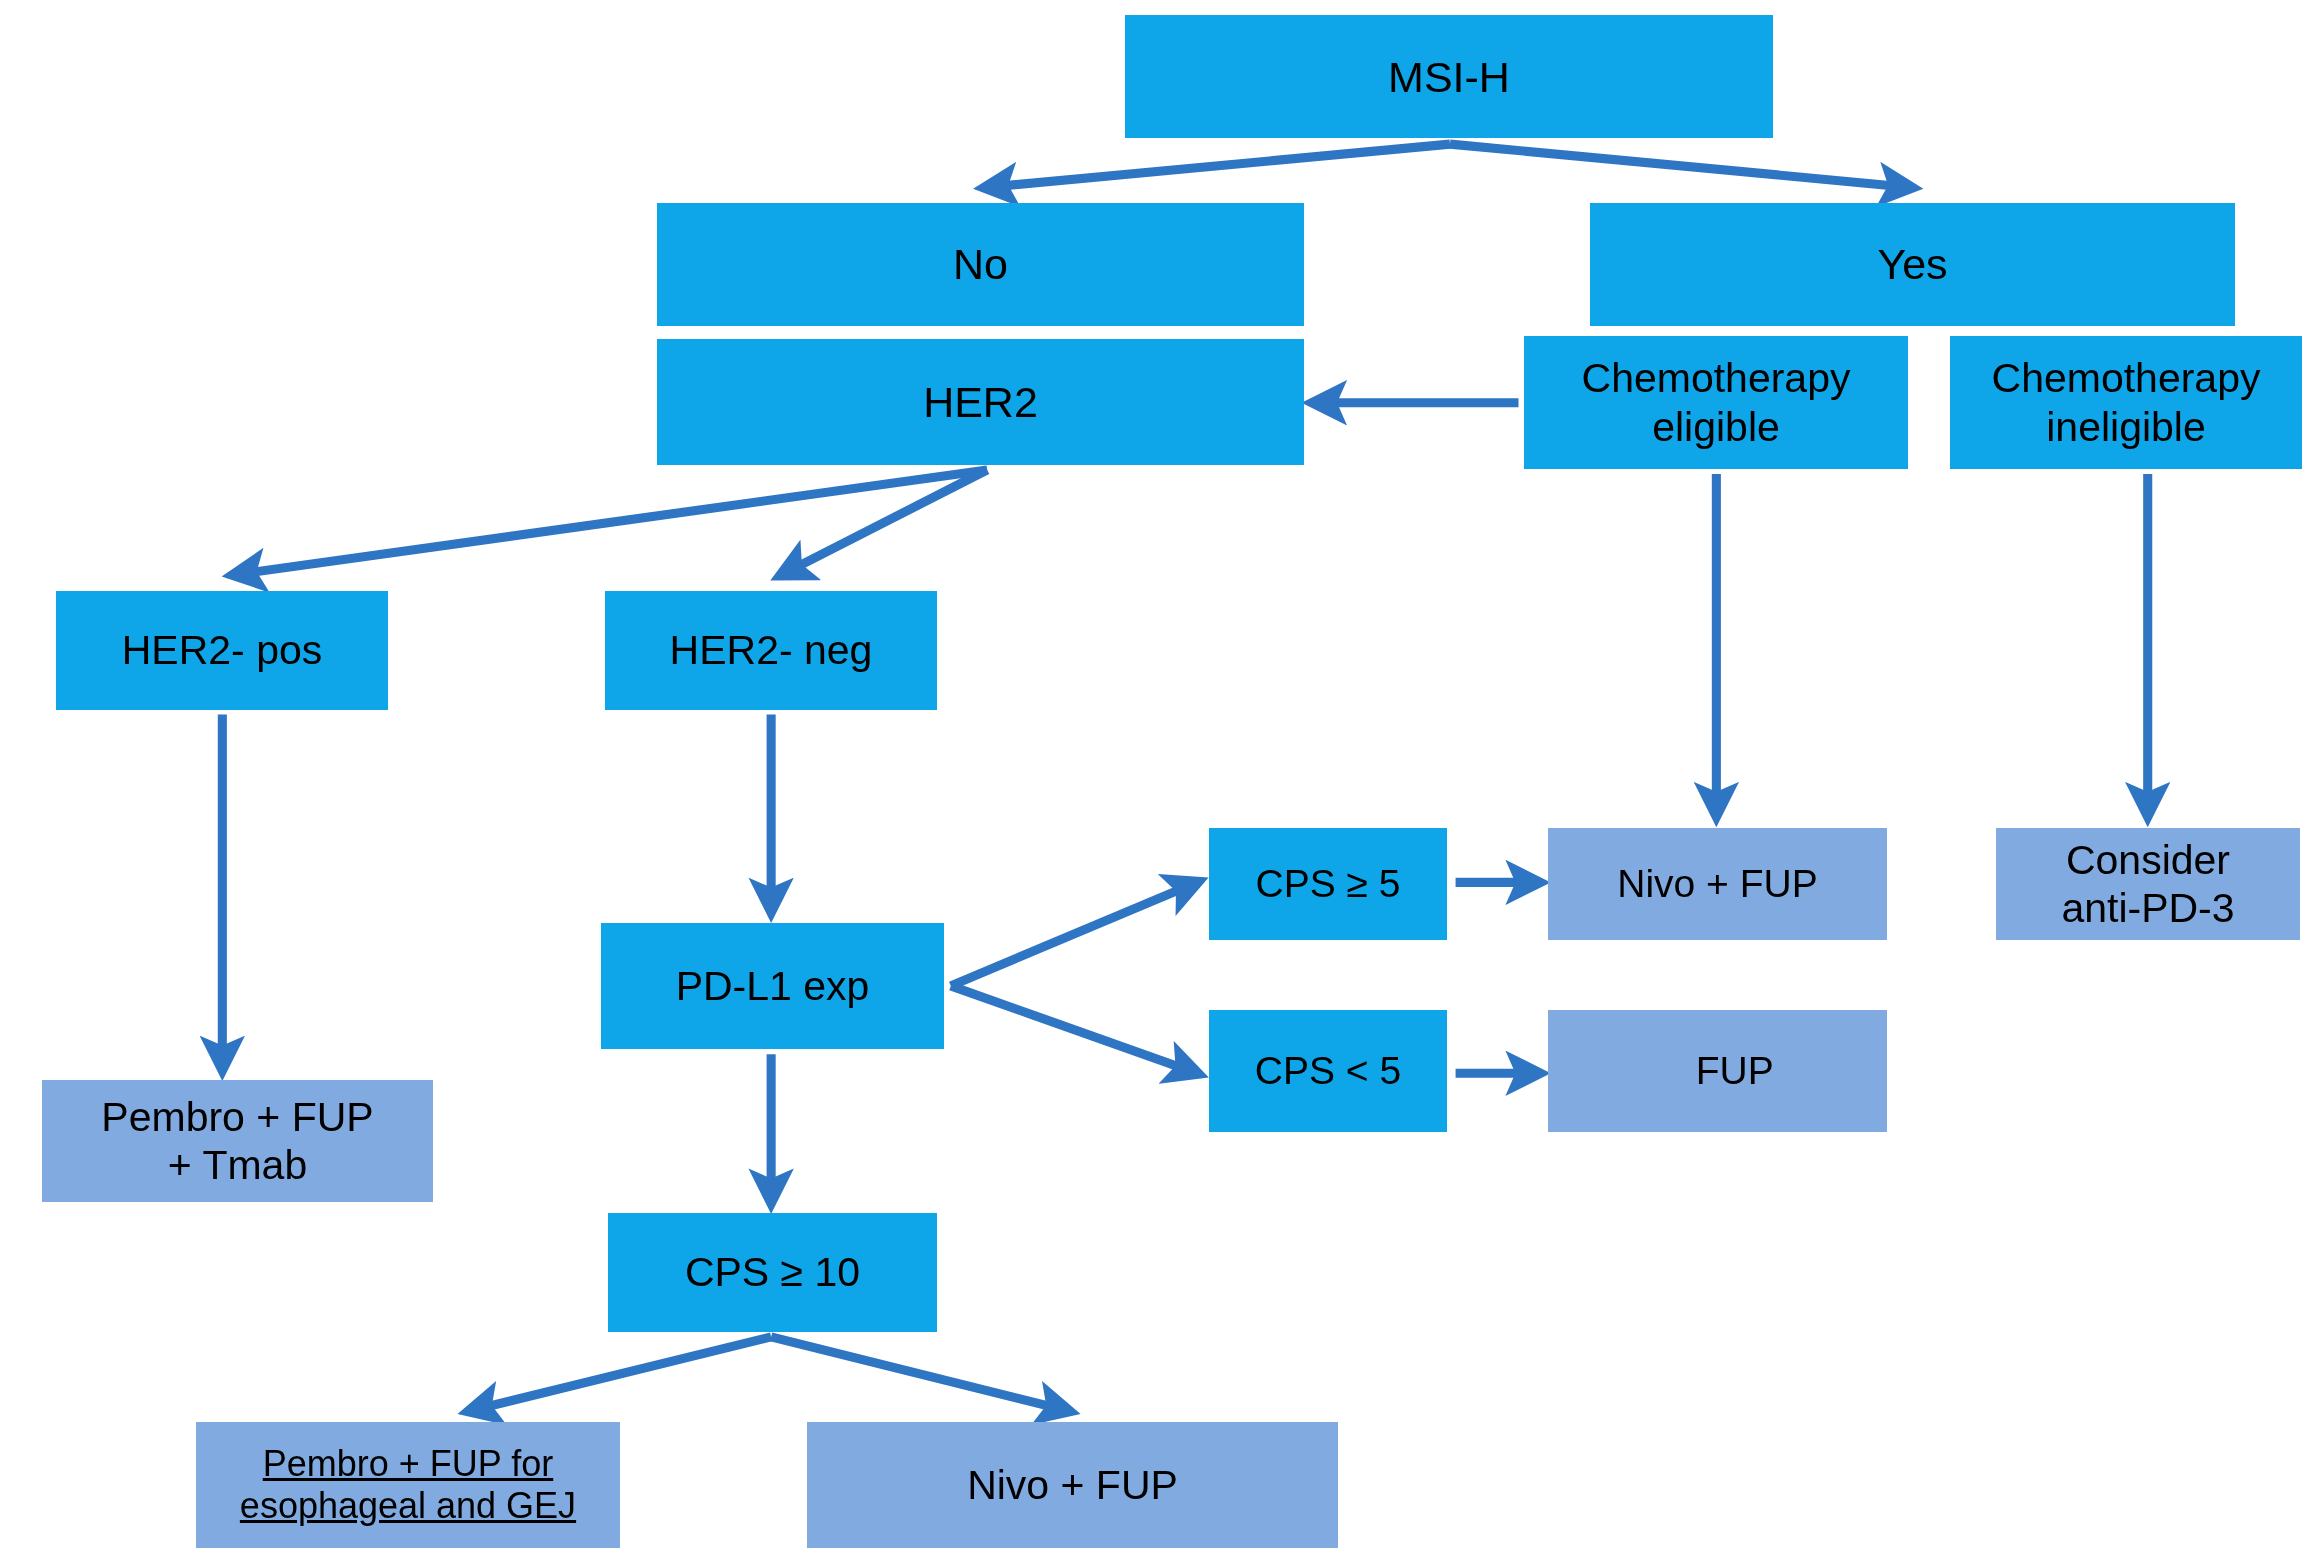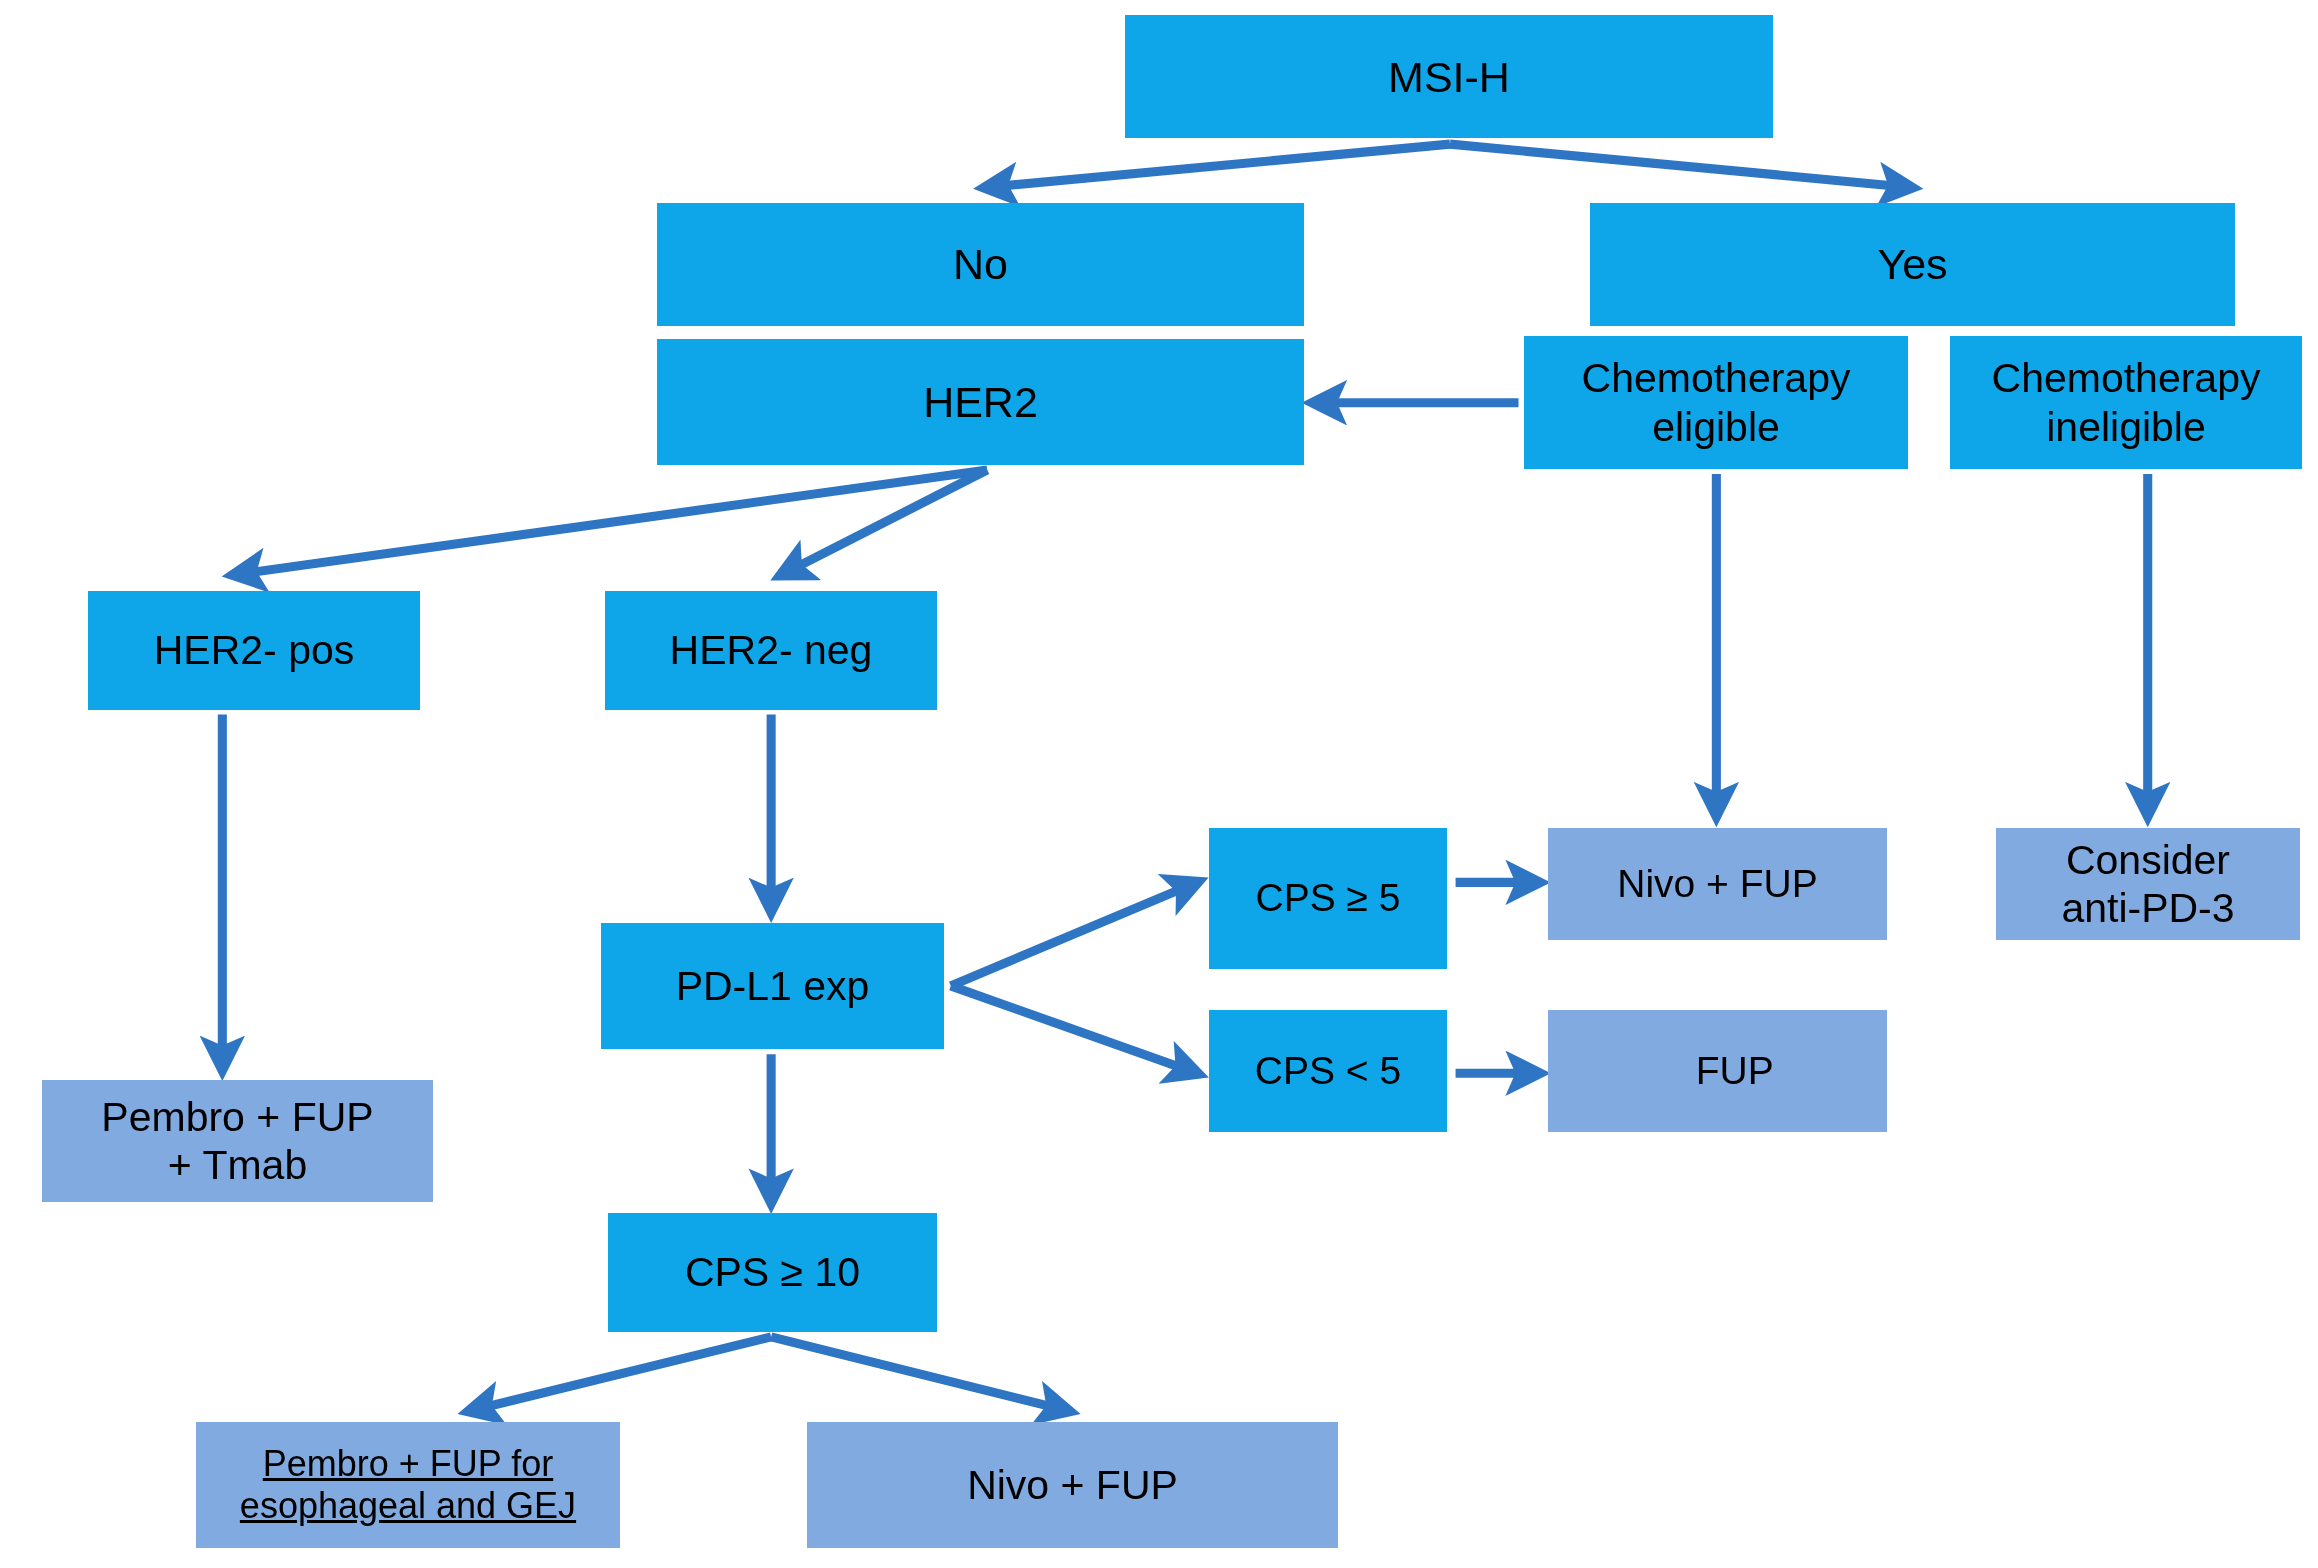--- a/index.html
+++ b/index.html
@@ -104,27 +104,27 @@
   <div class="node light fs-xl" style="left:657px; top:203px; width:647px; height:123px;">No</div>
 
   <div class="node light fs-xl" style="left:657px; top:339px; width:647px; height:126px;">HER2</div>
 
   <div class="node light fs-lg" style="left:1524px; top:336px; width:384px; height:133px;">Chemotherapy
 eligible</div>
 
   <div class="node light fs-lg" style="left:1950px; top:336px; width:352px; height:133px;">Chemotherapy
 ineligible</div>
 
-  <div class="node light fs-lg" style="left:56px; top:591px; width:332px; height:119px;margin-left:32px;">HER2- pos</div>
+  <div class="node light fs-lg" style="left:56px; top:591px; width:332px; height:119px;">HER2- pos</div>
 
   <div class="node light fs-lg" style="left:605px; top:591px; width:332px; height:119px;">HER2- neg</div>
 
   <div class="node light fs-lg" style="left:601px; top:923px; width:343px; height:126px;">PD-L1 exp</div>
 
-  <div class="node light fs-md" style="left:1209px; top:828px; width:238px; height:141px;">CPS ≥ 5</div>
+  <div class="node light fs-md" style="left:1209px; top:828px; width:238px; height:112px;">CPS ≥ 5</div>
 
   <div class="node light fs-md" style="left:1209px; top:1010px; width:238px; height:122px;">CPS &lt; 5</div>
 
   <div class="node dark fs-md" style="left:1548px; top:828px; width:339px; height:112px;">Nivo + FUP</div>
 
   <div class="node dark fs-md" style="left:1548px; top:1010px; width:339px; height:122px;padding-left:40px;">FUP</div>
 
   <div class="node dark fs-lg" style="left:1996px; top:828px; width:304px; height:112px;">Consider
 anti-PD-3</div>
 

